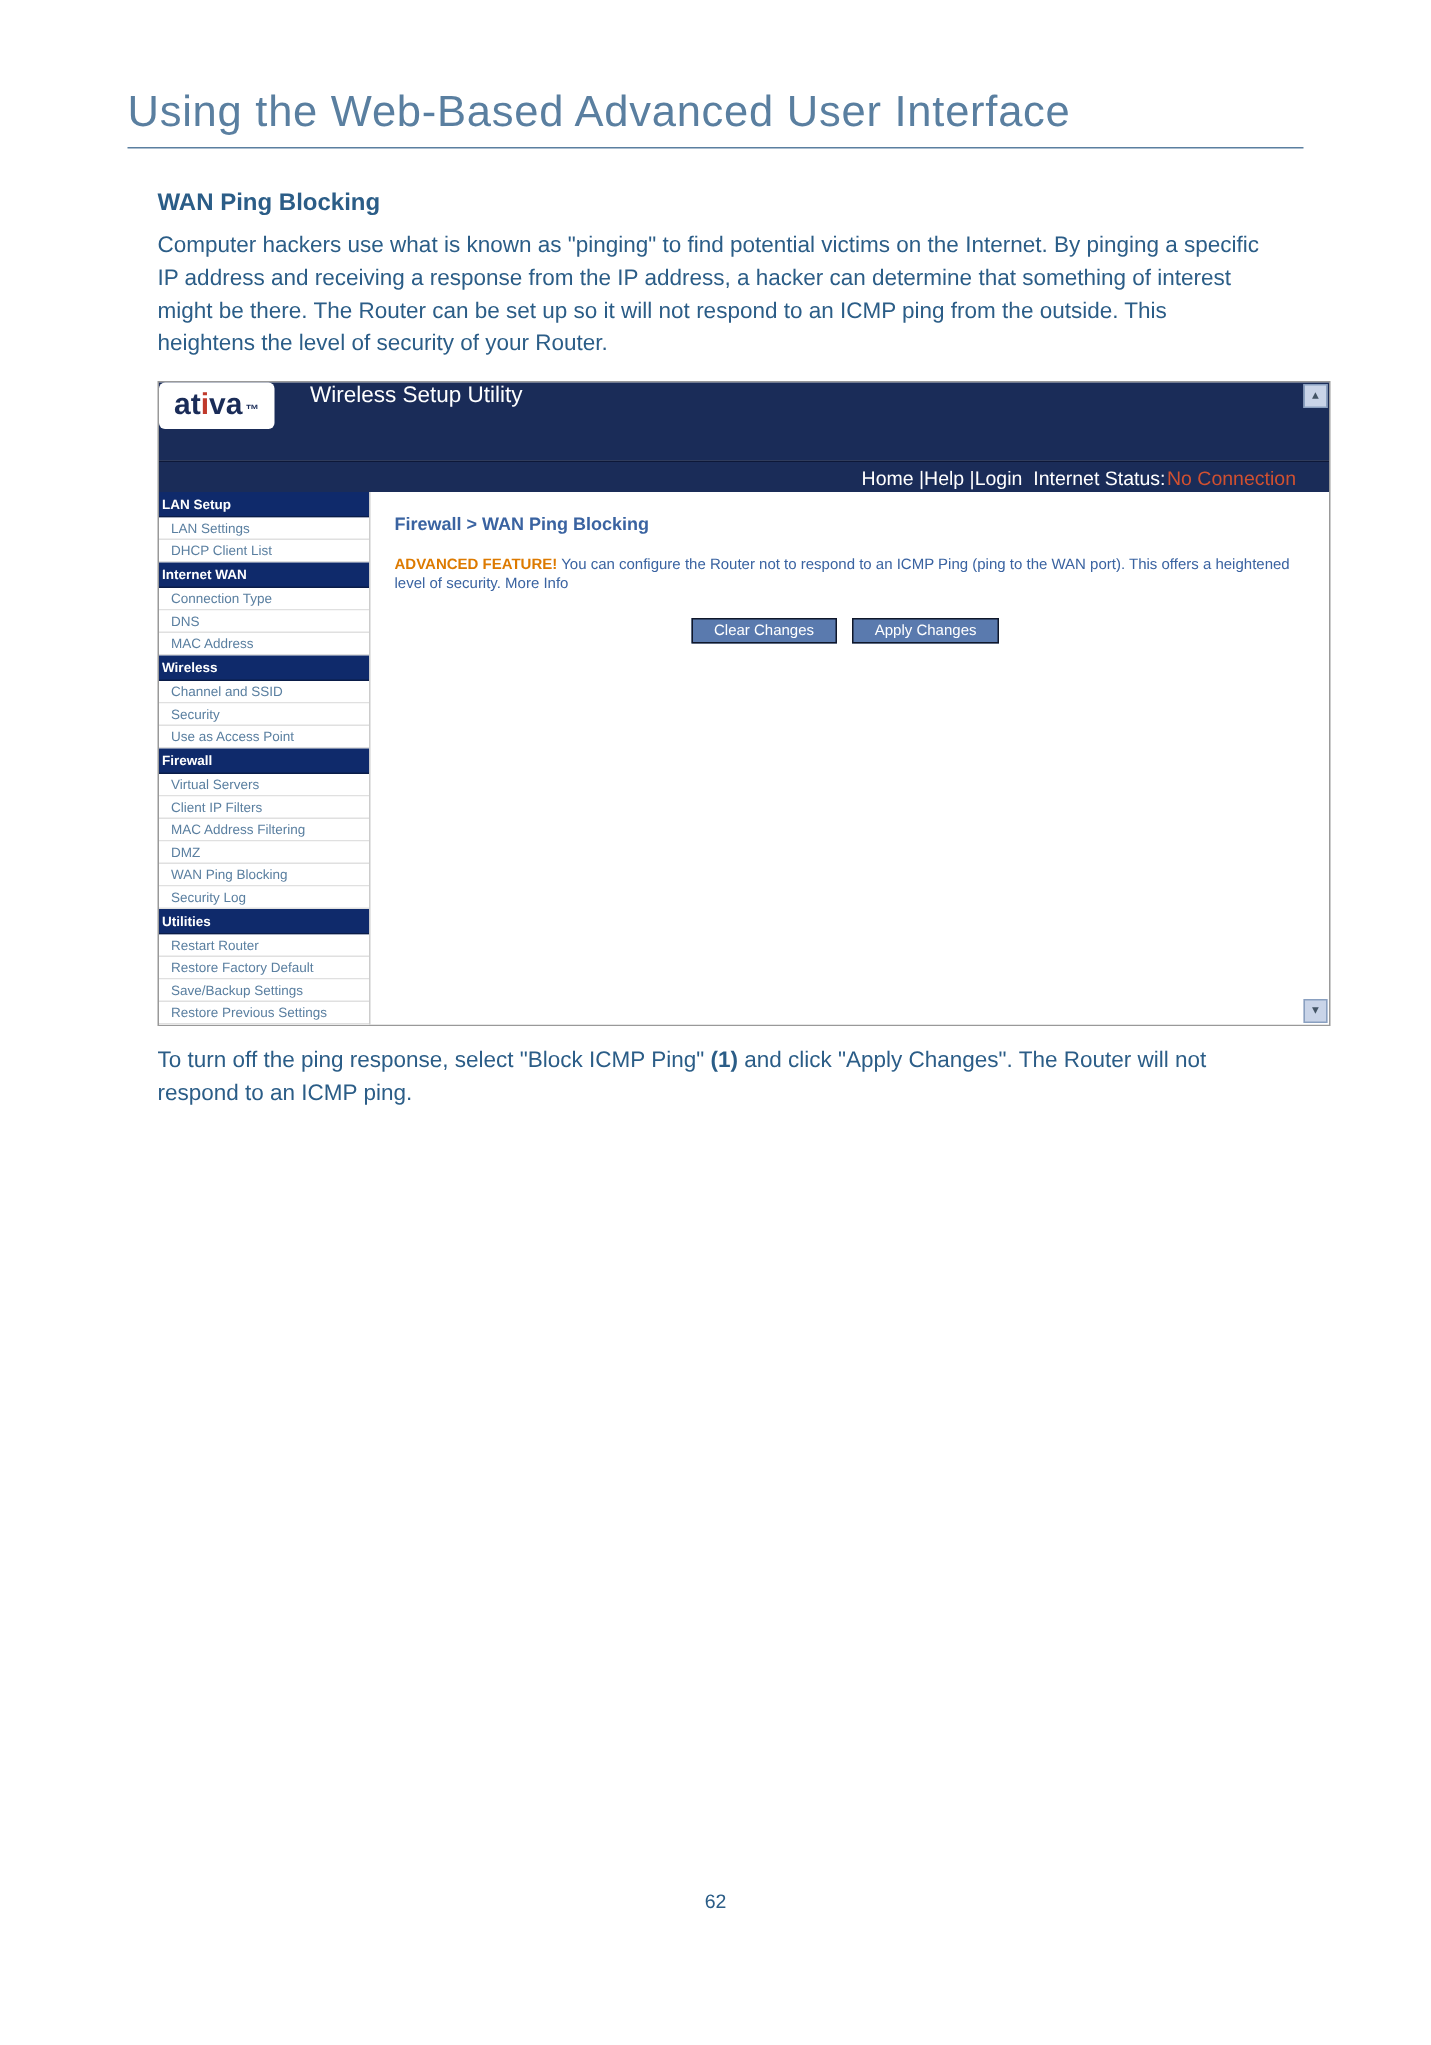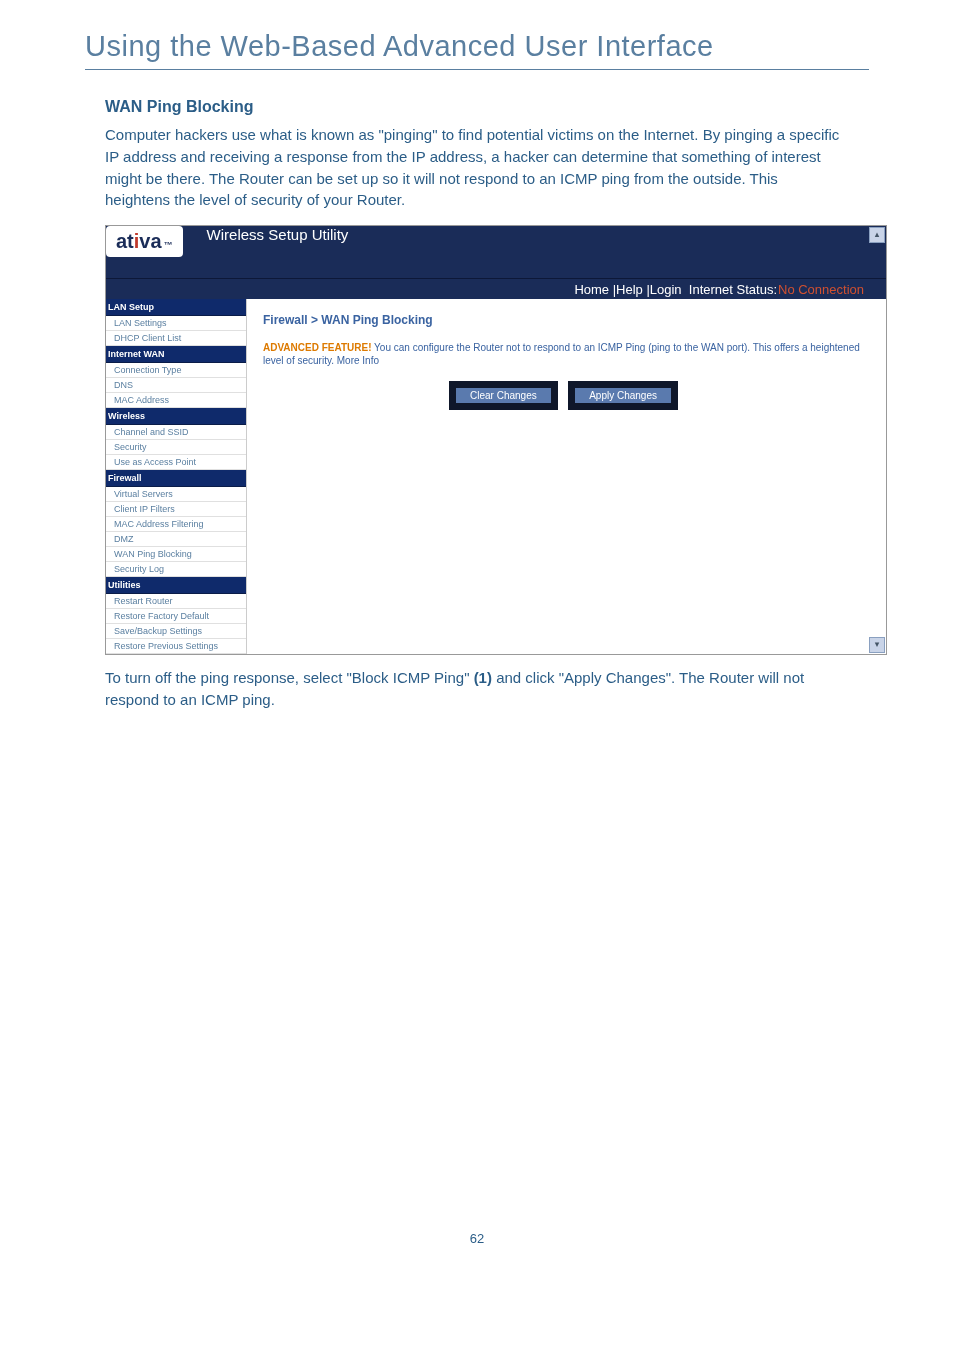--- a/index.html
+++ b/index.html
@@ -4,20 +4,21 @@
 <style>
   body {
     margin: 0;
     padding: 0;
     font-family: "Helvetica Neue", Helvetica, Arial, sans-serif;
     background: #fff;
     width: 954px;
   }
   .page {
     padding: 30px 85px 40px 85px;
+    margin-top: 29px;
   }
   .page-title {
     font-size: 29px;
     font-weight: 300;
     color: #5a7fa0;
     letter-spacing: 0.5px;
     margin: 0 0 6px 0;
   }
   .title-rule {
     border: none;
@@ -181,21 +182,21 @@
   .ss-buttons {
     margin-top: 14px;
     text-align: center;
   }
   .ss-btn {
     display: inline-block;
     background: #5a7aae;
     color: #fff;
     font-size: 10px;
     padding: 2px 14px;
-    border: 7px solid #0f172a;
+    border: 1px solid #0f172a;
     margin: 0 3px;
   }
   .page-number {
     text-align: center;
     color: #2b5d87;
     font-size: 13px;
     margin-top: 520px;
   }
 </style>
 </head>

